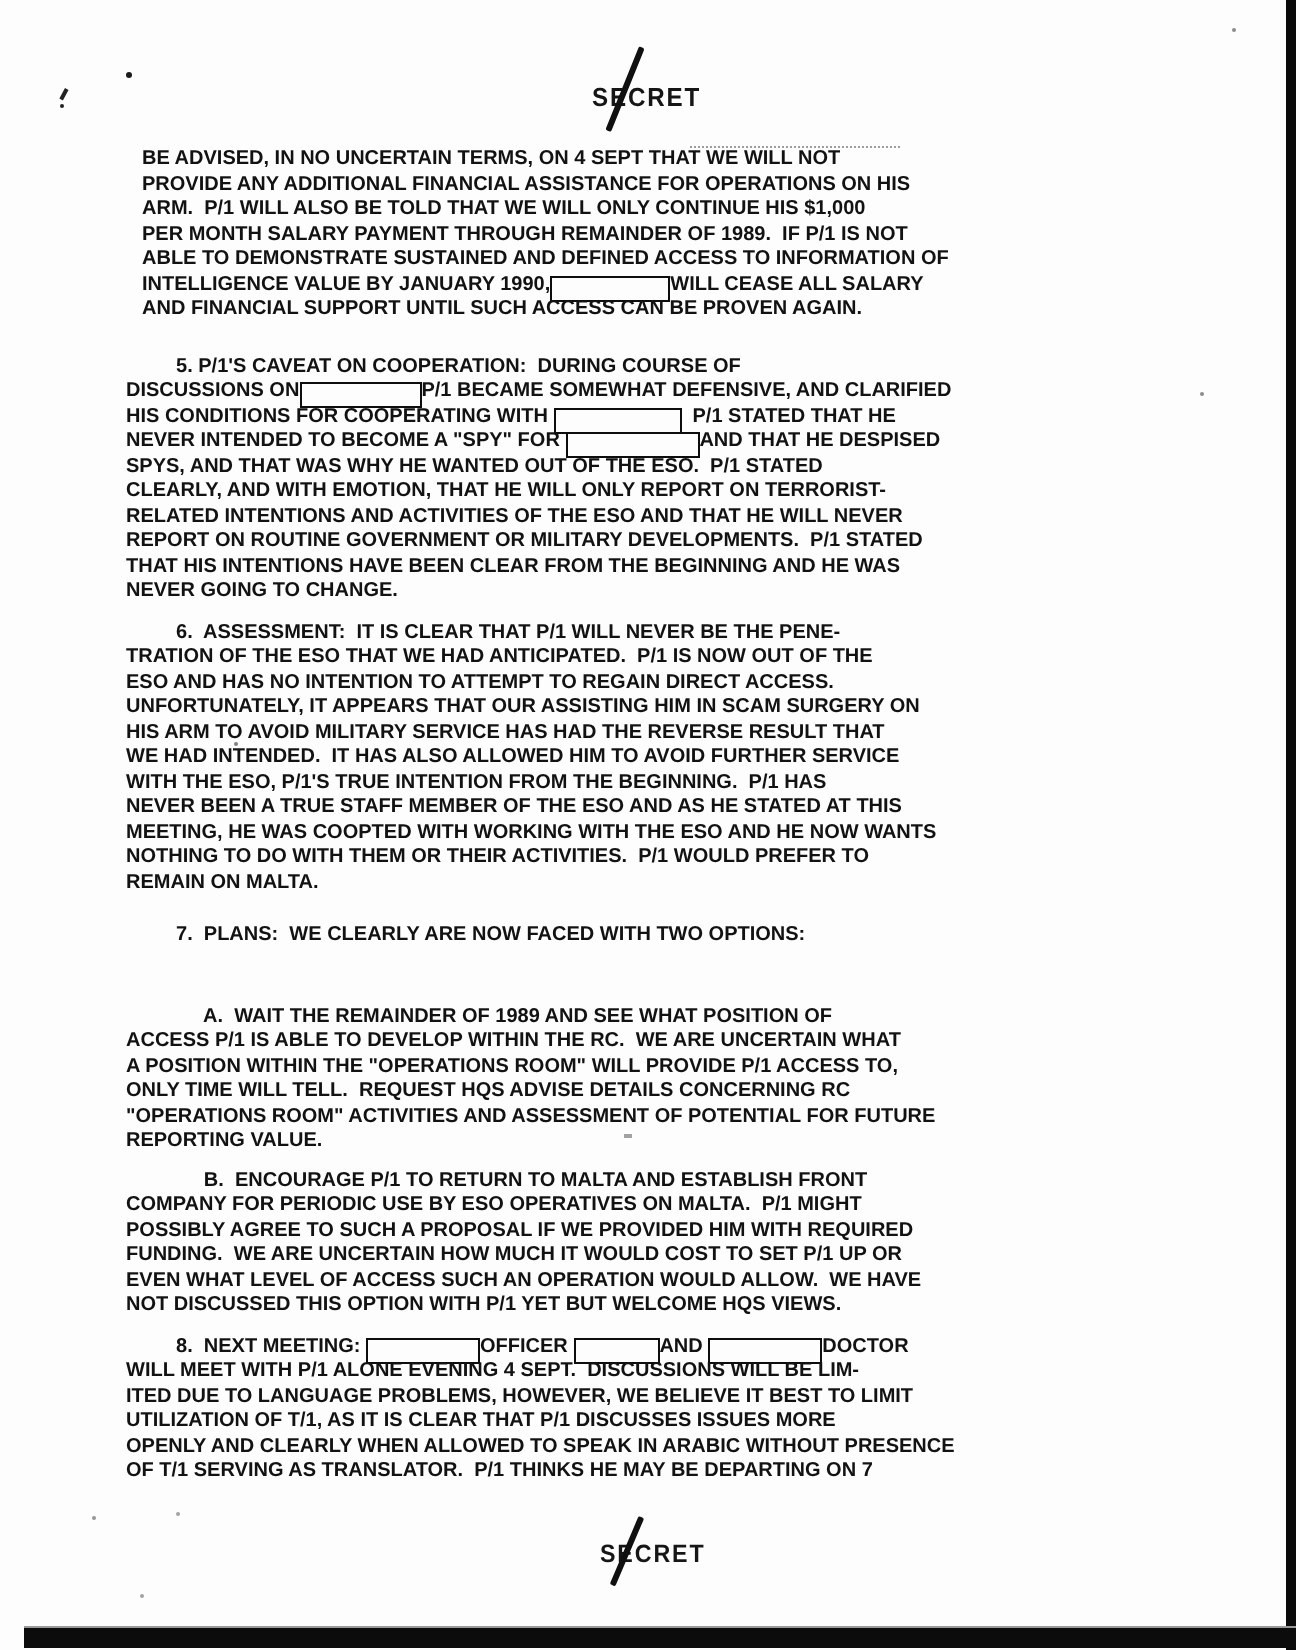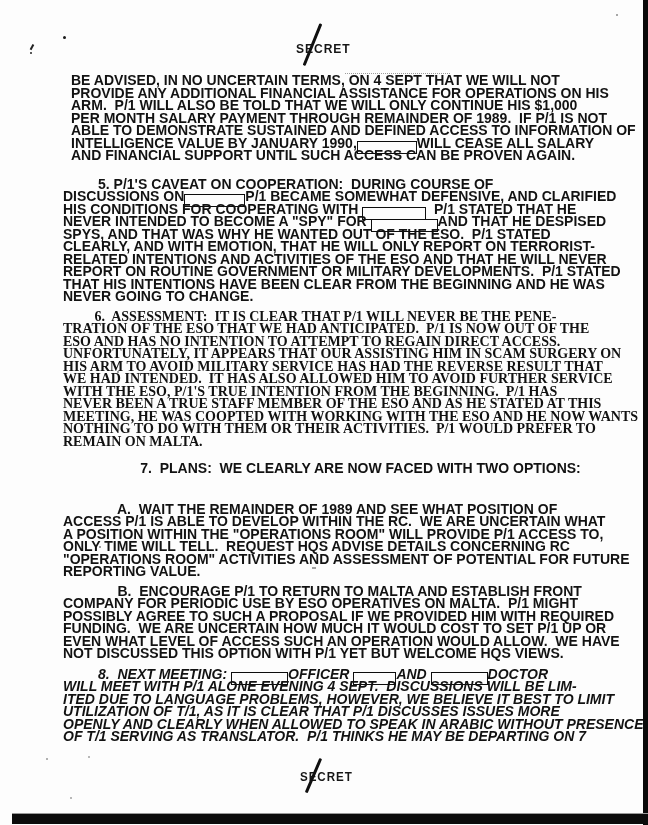--- a/index.html
+++ b/index.html
@@ -58,34 +58,34 @@
     border-radius: 1px;
   }
   .slash-top { left: 311px; top: 22px; height: 45px; transform: rotate(22deg); }
   .slash-bottom { left: 312px; top: 757px; height: 37px; transform: rotate(23deg); }
   
   .doc-body {
     position: absolute;
     left: 63px;
     top: 74px;
     width: 560px;
-    font-size: 14px;
+    font-size: 10px;
     font-weight: 700;
     line-height: 12.5px;
     letter-spacing: 0;
     white-space: pre;
   }
   .para { margin: 0; }
   .para:nth-child(1) { margin-left: 8px; }
   .para:nth-child(2) { margin-top: 16px; }
-  .para:nth-child(3) { margin-top: 8px; font-family: Liberation Serif, serif; }
-  .para:nth-child(4) { margin-top: 14px; text-align: center; }
+  .para:nth-child(3) { margin-top: 8px; }
+  .para:nth-child(4) { margin-top: 14px; }
   .para:nth-child(5) { margin-top: 28px; }
   .para:nth-child(6) { margin-top: 7px; }
-  .para:nth-child(7) { margin-top: 8px; font-style: italic; }
+  .para:nth-child(7) { margin-top: 8px; }
   .line { height: 12.5px; }
   .redact {
     display: inline-block;
     height: 11px;
     border: 1.5px solid #0d0d0d;
     background: #fdfdfd;
     margin-bottom: -6px;
     vertical-align: baseline;
   }
 </style>

